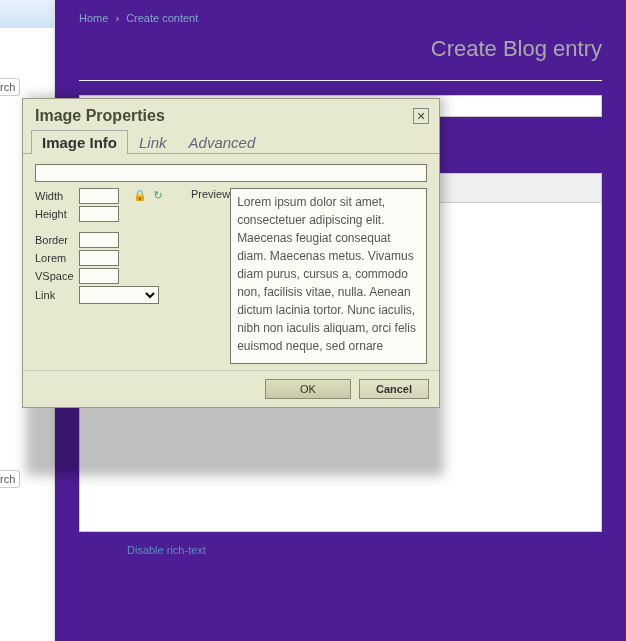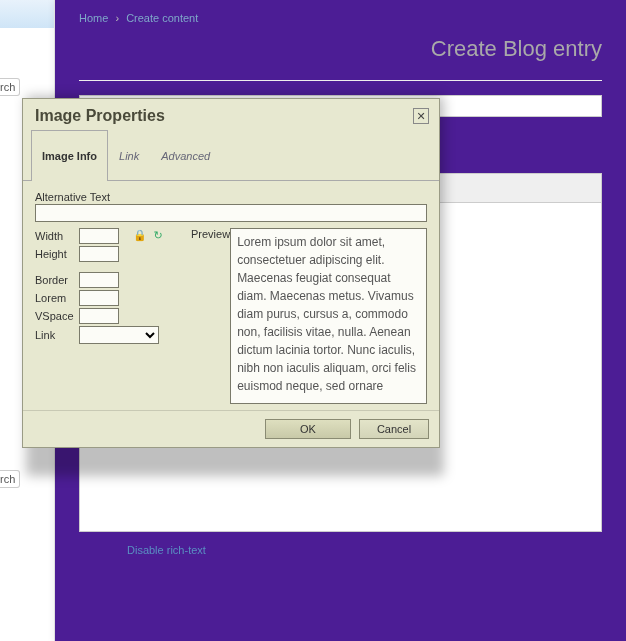--- a/index.html
+++ b/index.html
@@ -160,22 +160,22 @@
 }
 
 .dlg-tabs {
   display: flex;
   align-items: flex-end;
   padding: 0 8px;
   border-bottom: 1px solid #aaa;
   gap: 0;
 }
 .dlg-tab {
-  padding: 19px 10px;
-  font-size: 11px;
+  padding: 3px 10px;
+  font-size: 15px;
   color: #556;
   border: 1px solid transparent;
   border-bottom: none;
   position: relative;
   top: 1px;
   cursor: pointer;
 }
 .dlg-tab.active {
   background: #e7e8d0;
   border-color: #aaa;
@@ -254,20 +254,21 @@
   background: #e7e8d0;
 }
 .dlg-btn {
   min-width: 70px;
   height: 20px;
   border: 1px solid #8a8b73;
   background: linear-gradient(#e3e4c9, #d3d4b8);
   font-size: 11px;
   color: #333;
   cursor: pointer;
+  font-weight: bold;
 }
 .dlg-btn.primary {
   min-width: 86px;
   font-weight: normal;
   background: linear-gradient(#dedfbf, #c8c9a8);
 }
 
 
 .preview-box::-webkit-scrollbar { width: 16px; }
 .preview-box::-webkit-scrollbar-track { background: #eee; border-left:1px solid #ccc;}
@@ -328,21 +329,20 @@
   <div class="dlg-tabs">
     <div class="dlg-tab active">Image Info</div>
     <div class="dlg-tab">Link</div>
     <div class="dlg-tab">Advanced</div>
   </div>
 
   <div class="dlg-body">
 
 
     <div class="field-row">
-      <label>Alternative Text</label>
       <input type="text" value="" style="">
     </div>
 
     <div class="mid-row">
       <div class="dims-col">
         <div style="display:flex;align-items:flex-start;gap:4px;">
           <div class="dims-grid">
             <label>Width</label>
             <input type="text" value="" style="">
             <label>Height</label>

